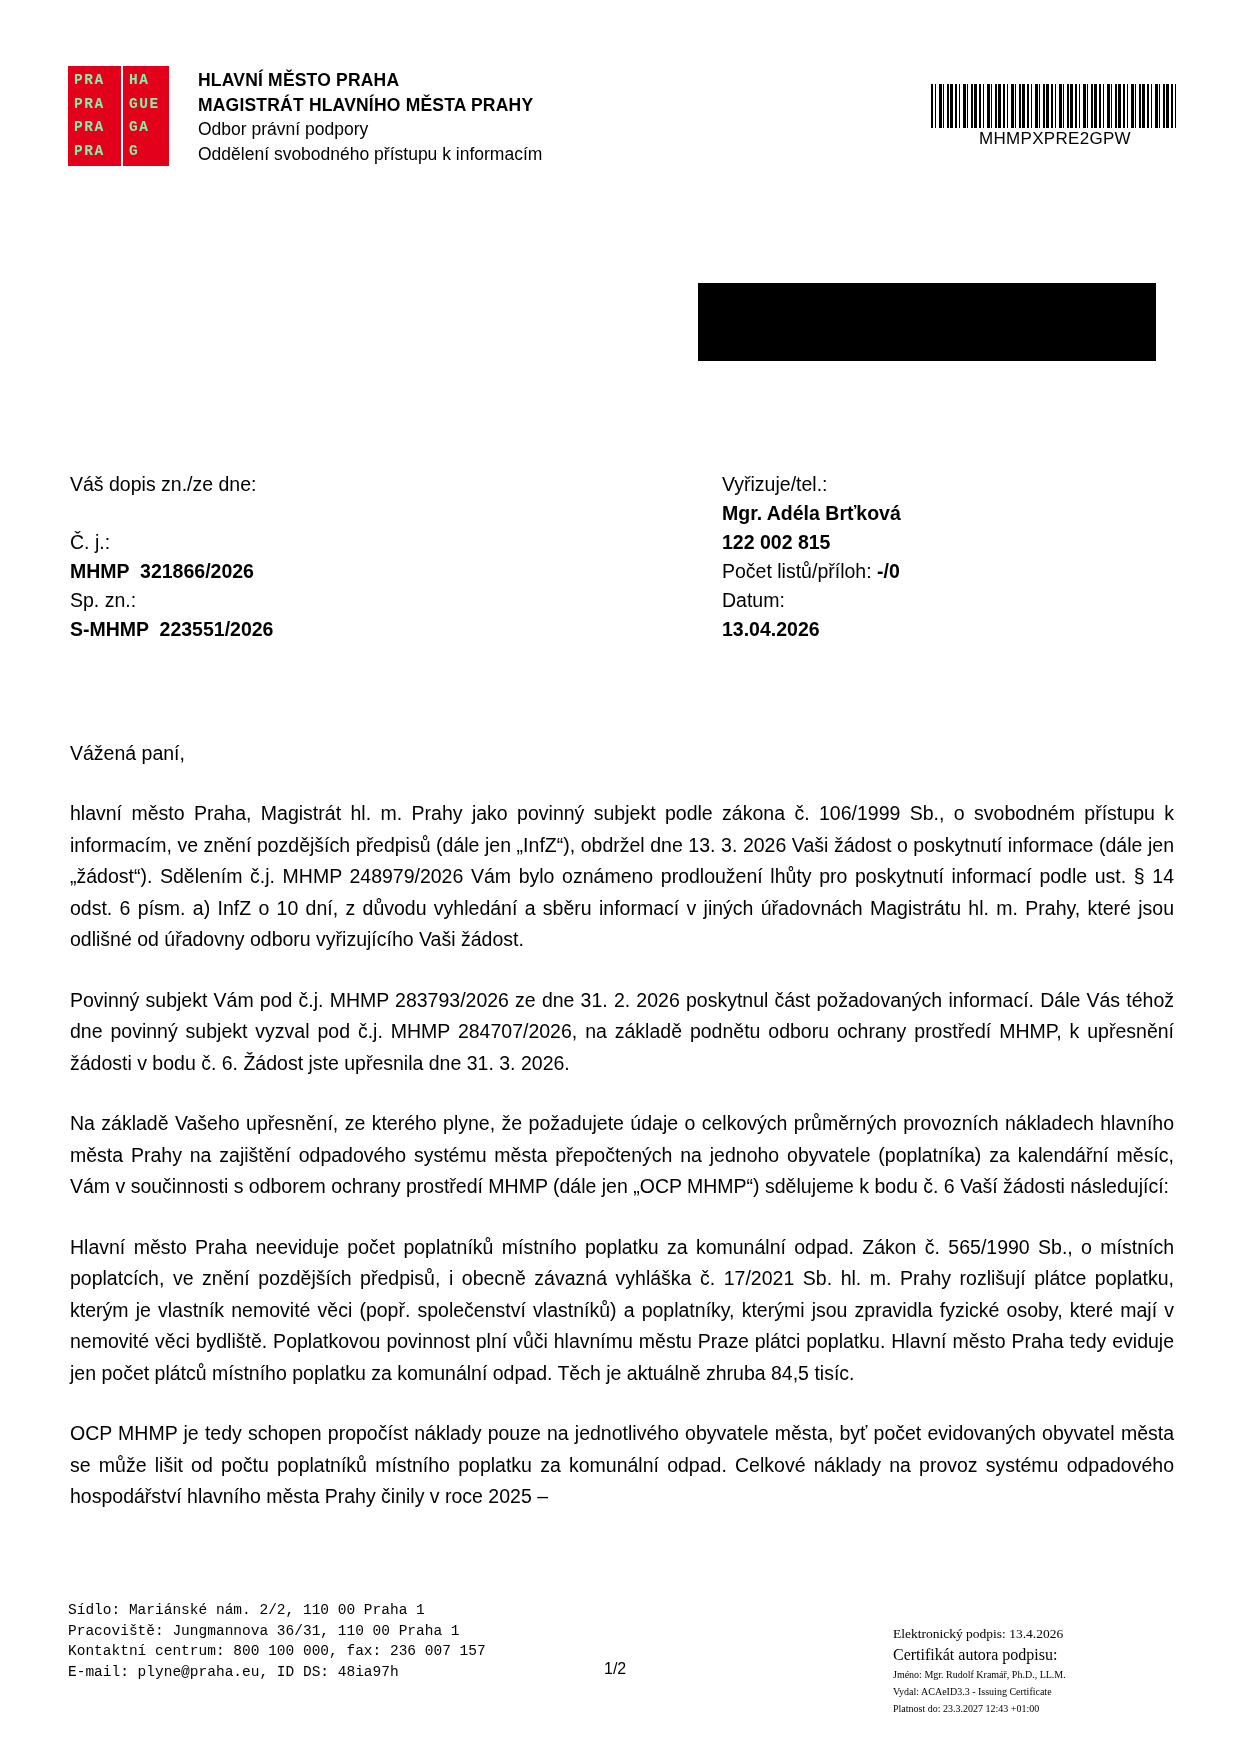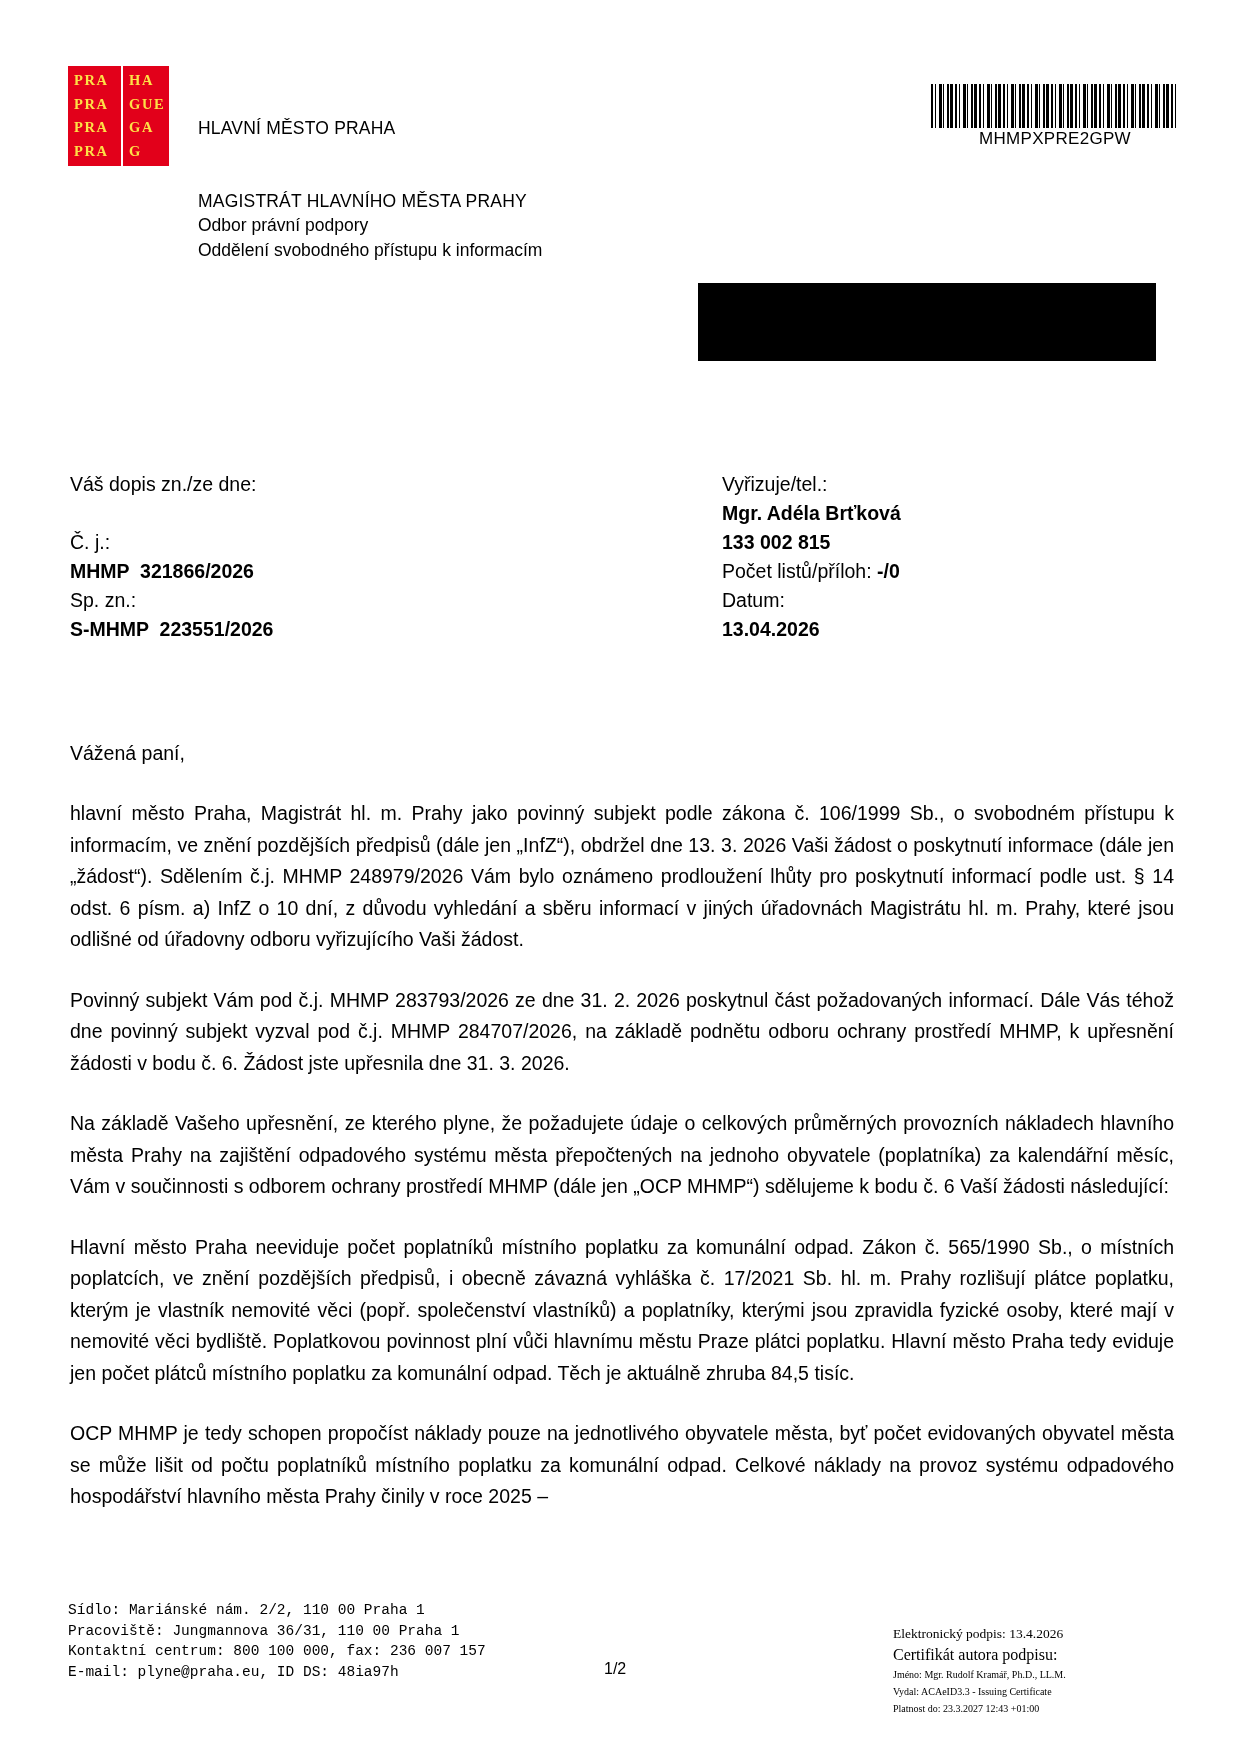--- a/index.html
+++ b/index.html
@@ -35,36 +35,36 @@
   .logo-col {
     background: #e2001a;
     display: flex;
     flex-direction: column;
     justify-content: center;
     padding: 5px 0 5px 6px;
   }
   .logo-col.left { width: 53px; }
   .logo-col.right { width: 46px; margin-left: 2px; }
   .logo-line {
-    color: #fde047;
-    font-family: Liberation Serif, serif;
+    color: #86efac;
+    font-family: Liberation Mono, monospace;
     font-weight: bold;
     font-size: 14.5px;
     letter-spacing: 1.6px;
     line-height: 23.5px;
     white-space: pre;
   }
 
   .org-block { padding-top: 2px; }
   .org-line {
     font-size: 17.5px;
     line-height: 24.5px;
     white-space: nowrap;
   }
-  .org-line.b { font-weight: normal; letter-spacing: .2px; margin-top: 48px; }
+  .org-line.b { font-weight: bold; letter-spacing: .2px; }
 
   
   .barcode-wrap {
     position: absolute;
     right: 62px; top: 84px;
     width: 248px;
     text-align: center;
   }
   .barcode {
     height: 44px;
@@ -206,21 +206,21 @@
     <div class="ref-gap"></div>
     <div class="ref-line">Č. j.:</div>
     <div class="ref-line b">MHMP  321866/2026</div>
     <div class="ref-line">Sp. zn.:</div>
     <div class="ref-line b">S-MHMP  223551/2026</div>
   </div>
 
   <div class="ref-right">
     <div class="ref-line">Vyřizuje/tel.:</div>
     <div class="ref-line b">Mgr. Adéla Brťková</div>
-    <div class="ref-line b">133 002 815</div>
+    <div class="ref-line b">122 002 815</div>
     <div class="ref-line"><span>Počet listů/příloh: </span><span class="b" style="font-weight:bold">-/0</span></div>
     <div class="ref-line">Datum:</div>
     <div class="ref-line b">13.04.2026</div>
   </div>
 
 
   <div class="body">
     <div class="salutation">Vážená paní,</div>
     <p class="para">hlavní město Praha, Magistrát hl. m. Prahy jako povinný subjekt podle zákona č. 106/1999 Sb., o svobodném přístupu k informacím, ve znění pozdějších předpisů (dále jen „InfZ“), obdržel dne 13. 3. 2026 Vaši žádost o poskytnutí informace (dále jen „žádost“). Sdělením č.j. MHMP 248979/2026 Vám bylo oznámeno prodloužení lhůty pro poskytnutí informací podle ust. § 14 odst. 6 písm. a) InfZ o 10 dní, z důvodu vyhledání a sběru informací v jiných úřadovnách Magistrátu hl. m. Prahy, které jsou odlišné od úřadovny odboru vyřizujícího Vaši žádost.</p>
     <p class="para">Povinný subjekt Vám pod č.j. MHMP 283793/2026 ze dne 31. 2. 2026 poskytnul část požadovaných informací. Dále Vás téhož dne povinný subjekt vyzval pod č.j. MHMP 284707/2026, na základě podnětu odboru ochrany prostředí MHMP, k upřesnění žádosti v bodu č. 6. Žádost jste upřesnila dne 31. 3. 2026.</p>

